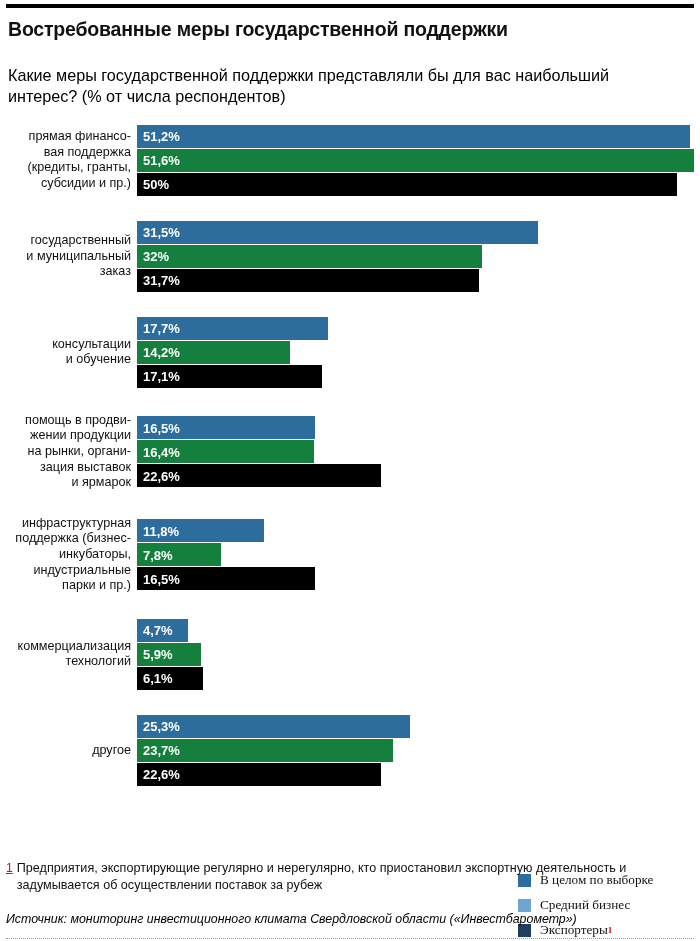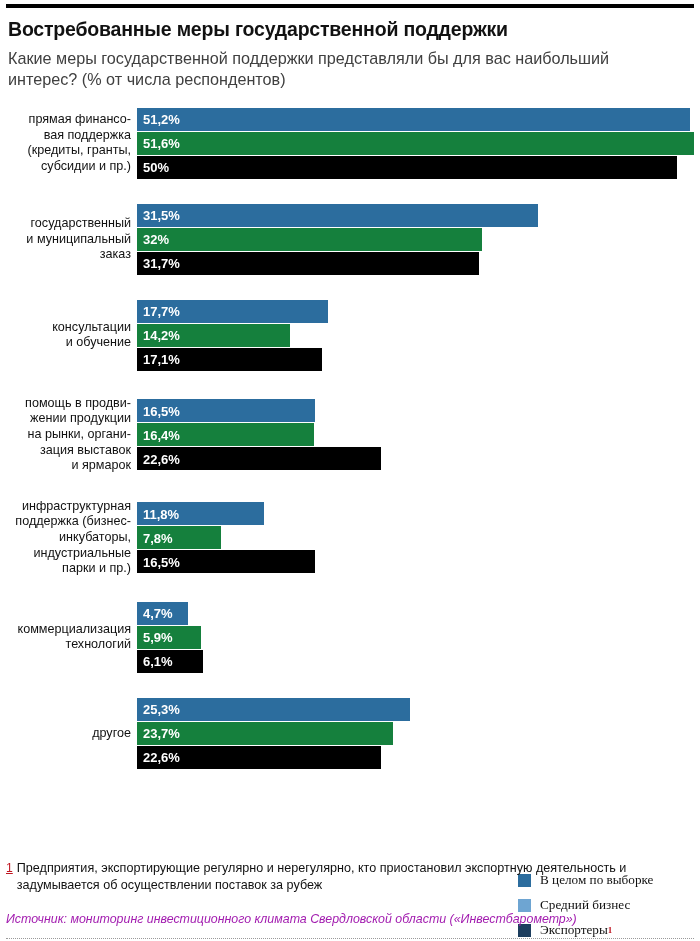--- a/index.html
+++ b/index.html
@@ -30,22 +30,22 @@
   .title {
     font-size: 19.5px;
     font-weight: bold;
     color: #111111;
     letter-spacing: -0.2px;
     margin: 10px 0 0 2px;
     line-height: 1.15;
   }
   .subtitle {
     font-size: 16.2px;
-    color: #404040;
-    margin: 8px 0 0 2px;
+    color: #000000;
+    margin: 25px 0 0 2px;
     line-height: 1.28;
     max-width: 660px;
   }
 
   
   .chart {
     position: relative;
     margin-top: 18px;
     width: 694px;
   }
@@ -153,21 +153,21 @@
   .footnote-text {
     flex: 1 1 auto;
   }
   .source {
     position: absolute;
     left: 6px;
     top: 908px;
     width: 684px;
     font-size: 12.4px;
     font-style: italic;
-    color: #a21caf;
+    color: #000000;
   }
   .bottom-rule {
     position: absolute;
     left: 6px;
     top: 934px;
     width: 688px;
     border-top: 1px dotted #9a9a9a;
   }
 </style>
 </head>

